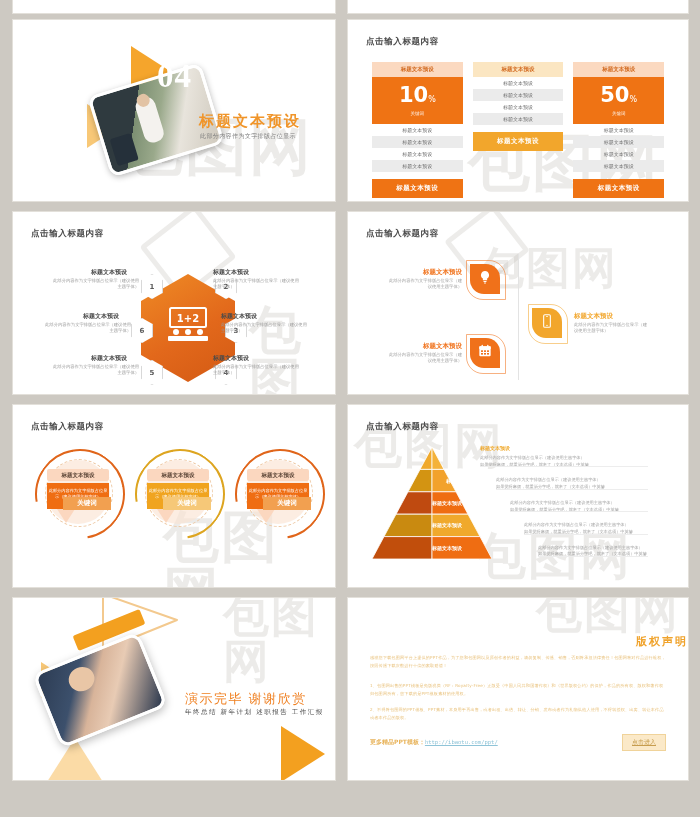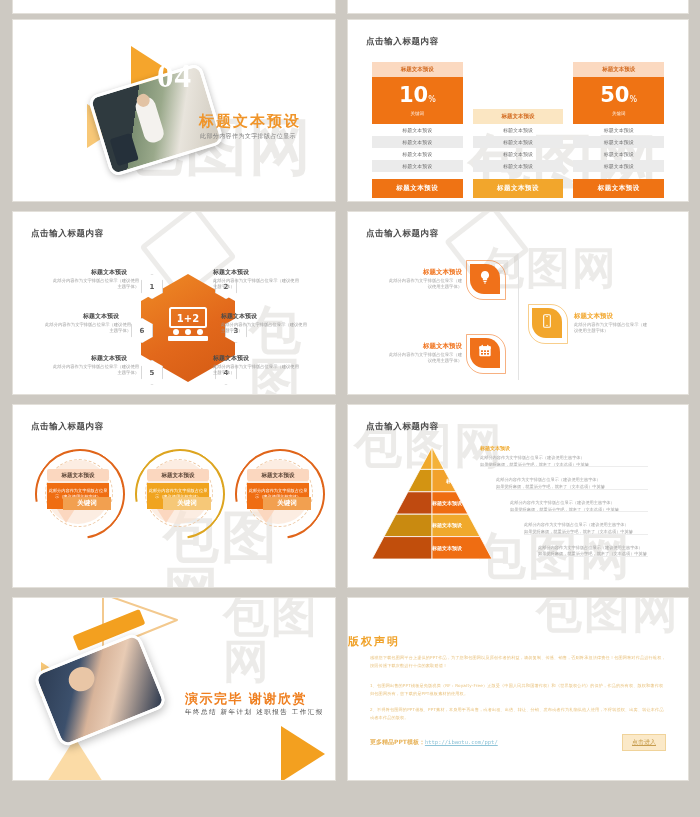--- a/index.html
+++ b/index.html
@@ -58,21 +58,21 @@
   .s1-photo:after{content:"";position:absolute;left:43px;top:10px;width:13px;height:13px;
     background:#e2c3a4;border-radius:50%;}
   .s1-photo .dev{position:absolute;left:6px;top:44px;width:22px;height:28px;
     background:#25303a;border-radius:3px;}
   .s1-title{position:absolute;left:186px;top:92px;font-size:15px;color:#f0952a;
     font-weight:700;letter-spacing:2px;}
   .s1-sub{position:absolute;left:187px;top:112px;font-size:6px;color:#7d7d7d;
     letter-spacing:.4px;}
 
   
-  .cols{position:absolute;left:24px;top:42px;right:24px;display:flex;gap:10px;align-items:flex-end;}
+  .cols{position:absolute;left:24px;top:42px;right:24px;display:flex;gap:10px;}
   .col{flex:1;}
   .col-cap{font-size:5.5px;text-align:center;padding:4px 0;font-weight:700;
       color:#d2691e;}
   .col-big{height:47px;display:flex;flex-direction:column;align-items:center;
       justify-content:center;color:#fff;}
   .col-num{font-size:21px;font-weight:700;line-height:1;}
   .col-num i{font-size:8px;font-style:normal;font-weight:400;}
   .col-kw{font-size:4.5px;margin-top:5px;opacity:.95;}
   .col-row{font-size:5px;text-align:center;padding:3px 0;color:#6a6a6a;}
   .col-row.alt{background:#ebebeb;}
@@ -125,26 +125,26 @@
   .s7-tri-out{position:absolute;width:0;height:0;}
   .s7-photo{position:absolute;left:30px;top:52px;width:108px;height:74px;
     background:linear-gradient(125deg,#2c3b52 0%,#3c506c 30%,#d8b49a 46%,#e8cbb4 62%,#25334a 100%);
     border:3px solid #ffffff;border-radius:11px;transform:rotate(-22deg);
     box-shadow:0 3px 8px rgba(0,0,0,.25);overflow:hidden;}
   .s7-photo:before{content:"";position:absolute;left:28px;top:8px;width:26px;height:24px;
     background:#e9c6a6;border-radius:50%;}
   .s7-year{position:absolute;left:172px;top:54px;font-size:30px;letter-spacing:9px;
     color:#2a2a2a;font-family:"DejaVu Serif","Liberation Serif",serif;}
   .s7-main{position:absolute;left:172px;top:92px;font-size:13px;color:#ef7f1f;
-    font-weight:700;letter-spacing:1.5px;}
+    font-weight:400;letter-spacing:1.5px;}
   .s7-sub{position:absolute;left:172px;top:110px;font-size:6.5px;color:#4a4a4a;
     letter-spacing:1.5px;}
 
   
-  .cp-title{position:absolute;left:0;right:0;top:36px;text-align:left;
+  .cp-title{position:absolute;left:0;right:0;top:36px;text-align:right;
     font-size:11px;font-weight:700;color:#f0a32c;letter-spacing:2px;}
   .cp-p{position:absolute;left:22px;right:22px;font-size:4.1px;color:#e8c07a;
     line-height:1.9;letter-spacing:.2px;}
   .cp-more{position:absolute;left:22px;top:140px;font-size:6px;font-weight:700;
     color:#e8b45c;}
   .cp-url{color:#8fc4d8;text-decoration:underline;font-weight:400;
     font-family:"DejaVu Sans Mono","Liberation Mono",monospace;font-size:5.5px;}
   .cp-btn{position:absolute;right:22px;top:136px;font-size:6px;color:#c79d4e;
     background:#fbe9c8;border:1px solid #f0d39a;padding:3px 9px;
     text-decoration:underline;}

